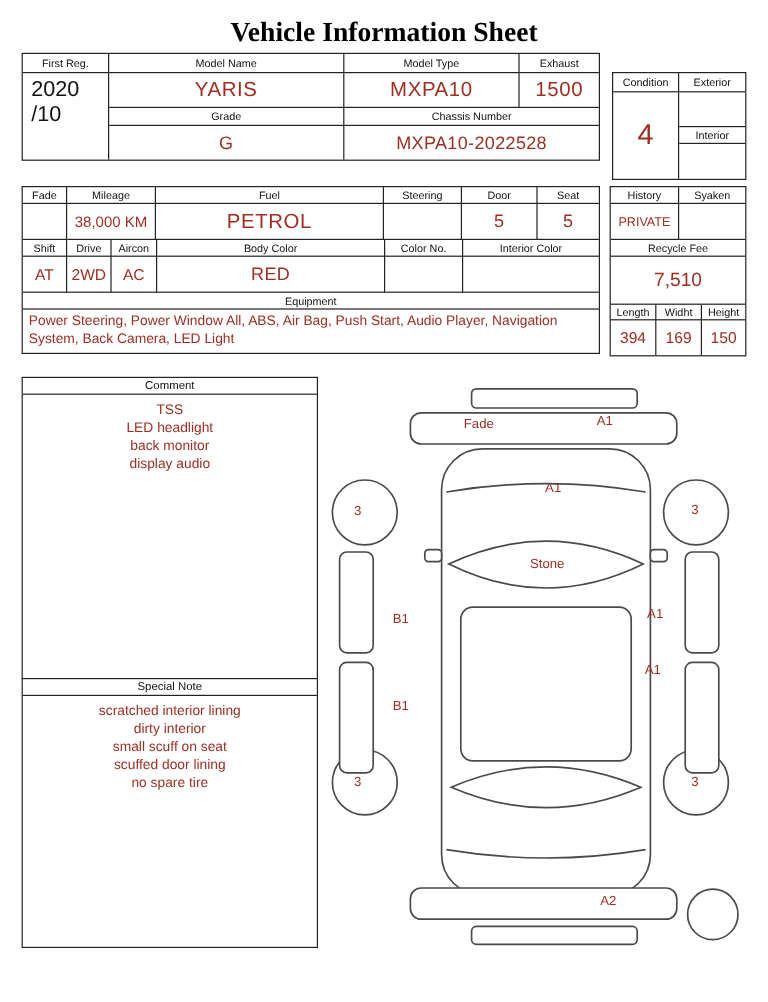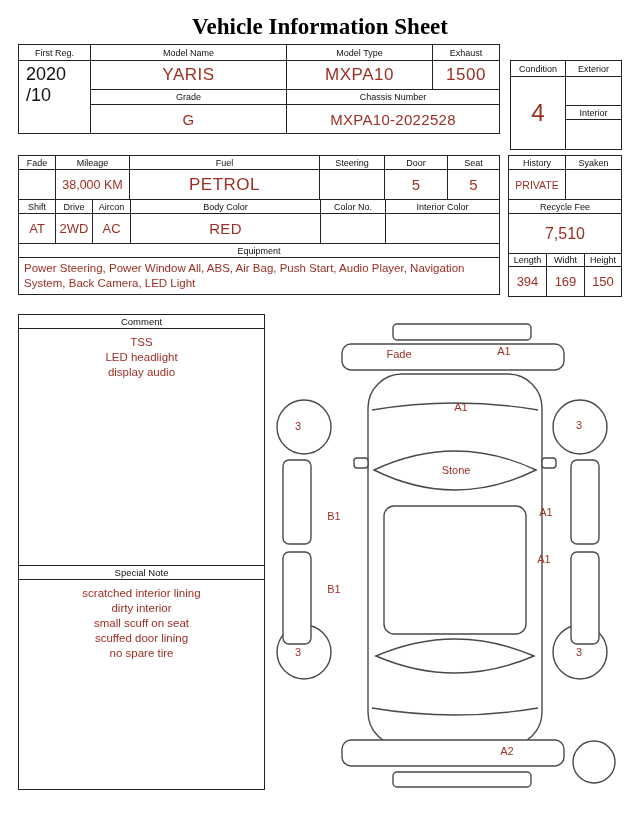--- a/index.html
+++ b/index.html
@@ -131,20 +131,21 @@
       <div class="cell val sm2 nb">169</div>
       <div class="cell val sm2 nr nb">150</div>
     </div>
   </div>
 
   <div class="box" style="left:18px;top:314px;width:247px;height:252px;">
     <div class="box-hdr">Comment</div>
     <div class="box-lines">
         <div>TSS</div>
         <div>LED headlight</div>
+        <div>back monitor</div>
         <div>display audio</div>
       </div>
   </div>
 
   <div class="box" style="left:18px;top:565px;width:247px;height:225px;">
     <div class="box-hdr">Special Note</div>
     <div class="box-lines">
         <div>scratched interior lining</div>
         <div>dirty interior</div>
         <div>small scuff on seat</div>

